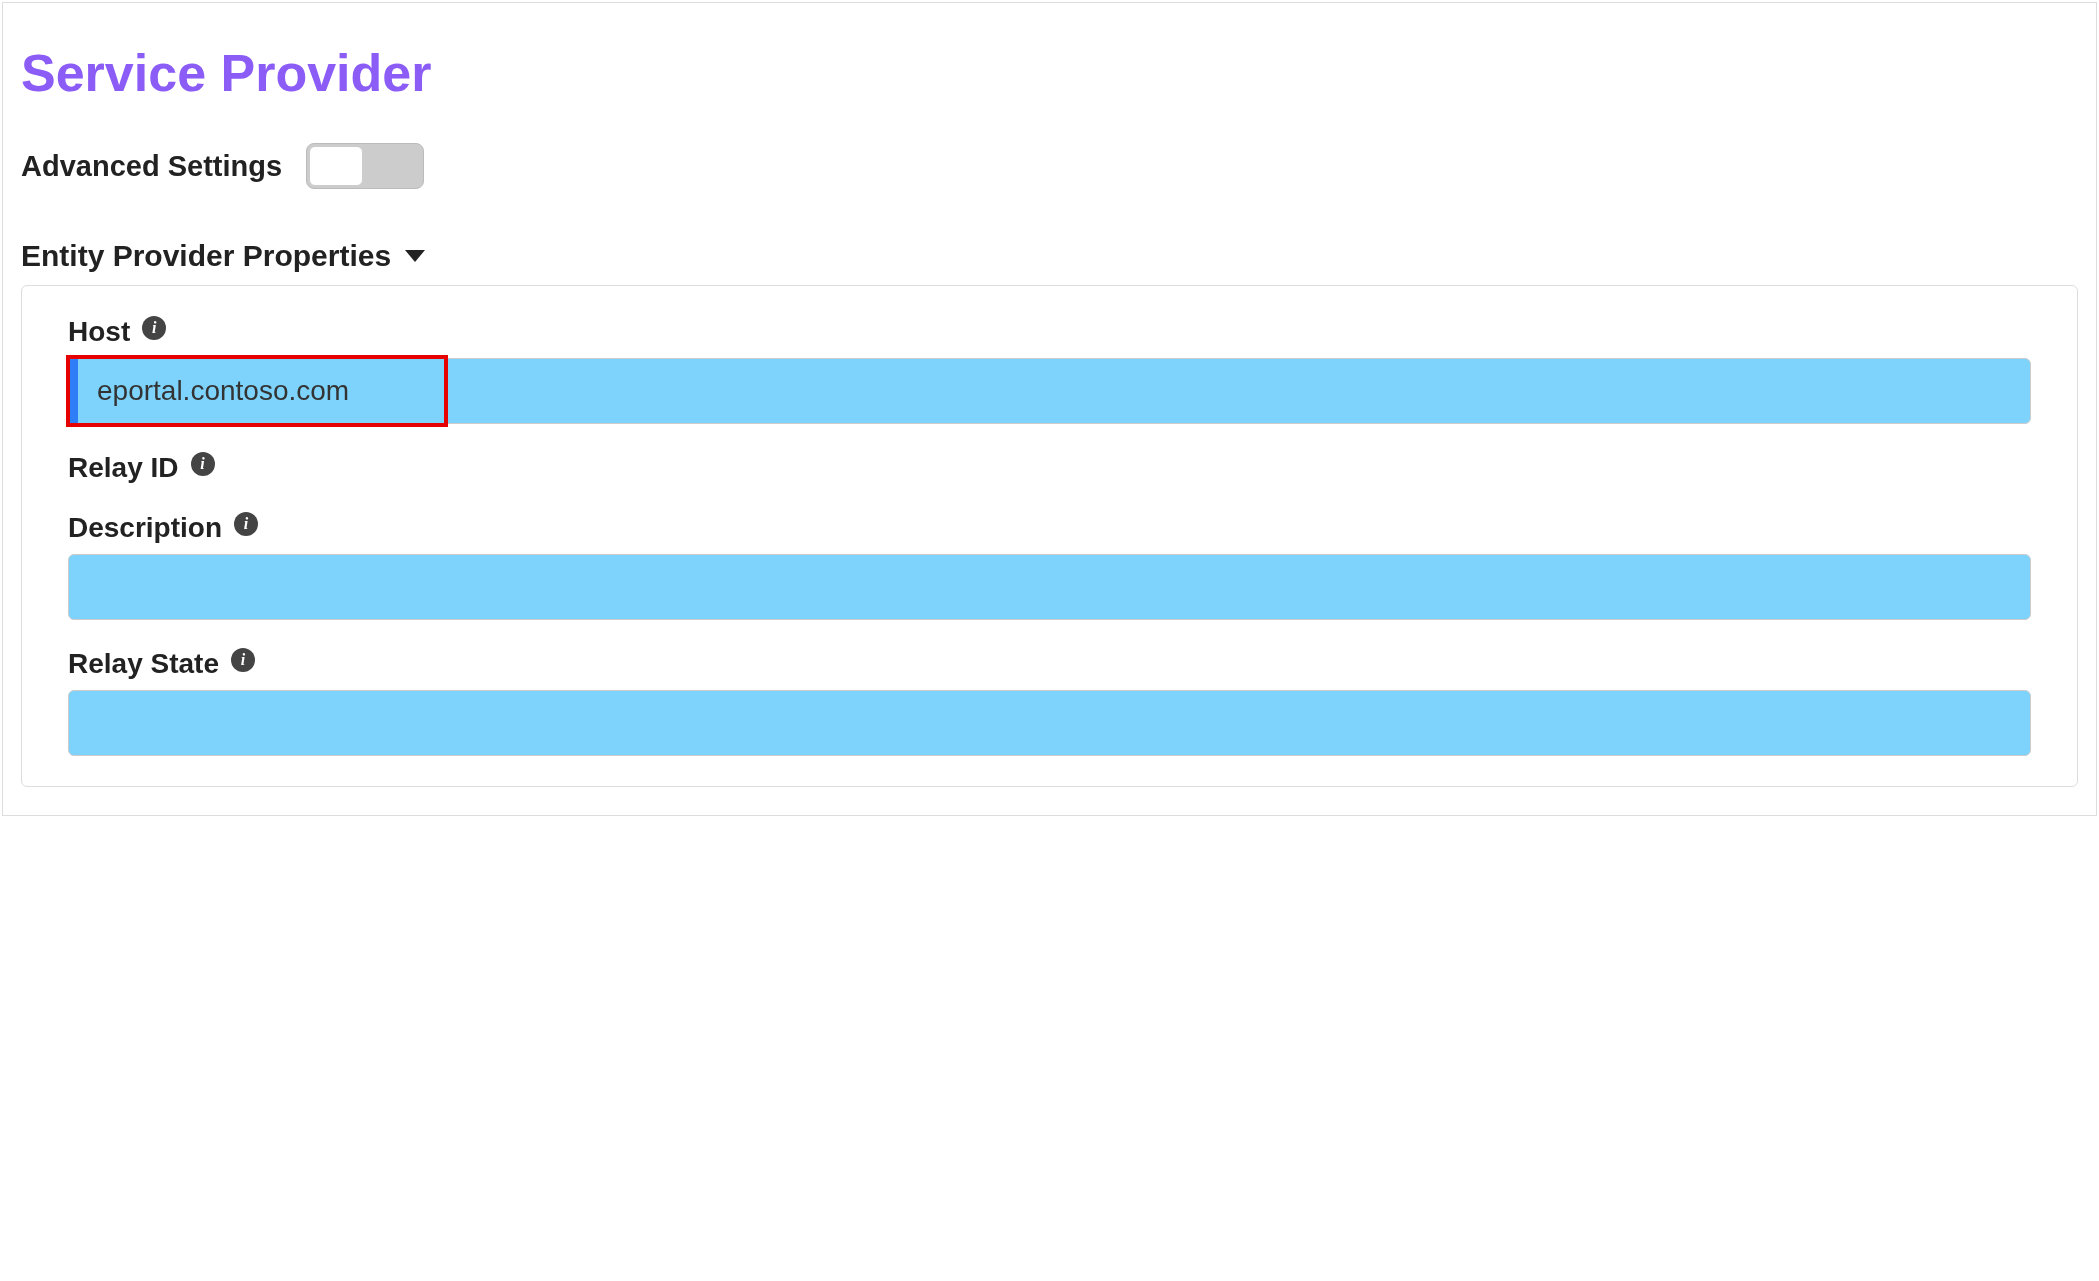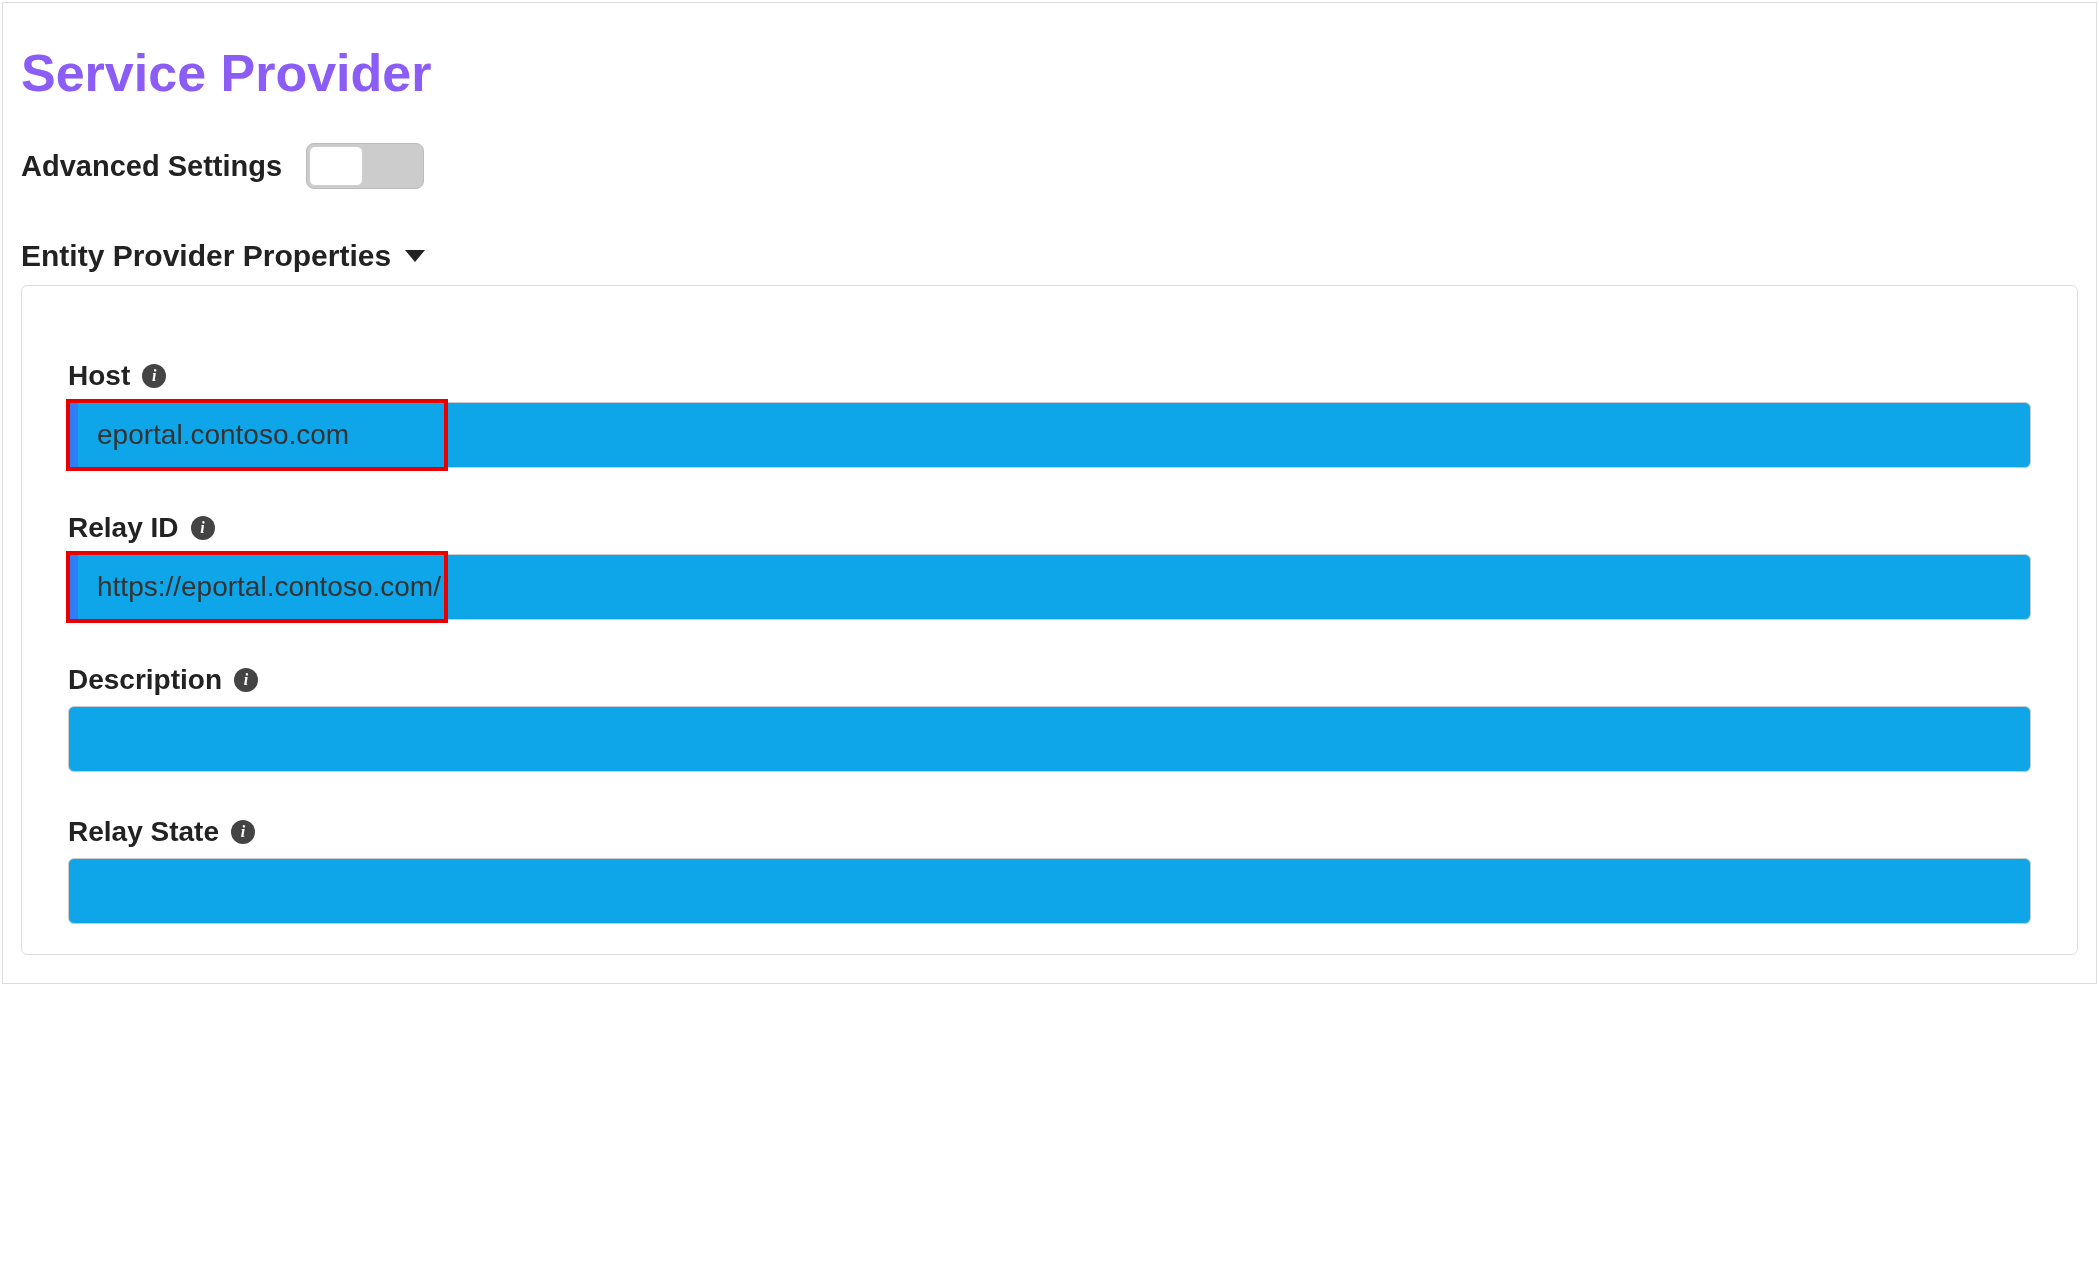--- a/index.html
+++ b/index.html
@@ -76,24 +76,23 @@
   .panel {
     border: 1px solid #ddd;
     border-radius: 6px;
     padding: 30px 46px 30px 46px;
   }
   .field-group {
     margin-bottom: 28px;
   }
   .field-label-row {
     display: flex;
-    align-items: center;
+    align-items: flex-start;
     gap: 12px;
     margin-bottom: 10px;
-    margin-top: 44px;
   }
   .field-label {
     font-size: 28px;
     font-weight: 700;
     color: #222;
   }
   .info-icon {
     width: 24px;
     height: 24px;
     border-radius: 50%;
@@ -109,21 +108,21 @@
     cursor: pointer;
   }
   .text-input {
     width: 100%;
     height: 66px;
     border: 1px solid #ccc;
     border-radius: 6px;
     font-size: 28px;
     color: #333;
     padding: 0 28px;
-    background: #0ea5e9;
+    background: #7dd3fc;
   }
   .highlight-wrap {
     position: relative;
     width: 100%;
   }
   .highlight-box {
     position: absolute;
     left: -2px;
     top: -3px;
     height: calc(100% + 6px);
@@ -174,25 +173,20 @@
         <div class="blue-edge"></div>
         <input type="text" class="text-input" value="eportal.contoso.com" style="">
       </div>
     </div>
 
     <div class="field-group">
       <div class="field-label-row">
         <span class="field-label">Relay ID</span>
         <span class="info-icon">i</span>
       </div>
-      <div class="highlight-wrap">
-        <div class="highlight-box"></div>
-        <div class="blue-edge"></div>
-        <input type="text" class="text-input" value="https://eportal.contoso.com/" style="">
-      </div>
     </div>
 
     <div class="field-group">
       <div class="field-label-row">
         <span class="field-label">Description</span>
         <span class="info-icon">i</span>
       </div>
       <input type="text" class="text-input" value="" style="">
     </div>
 

